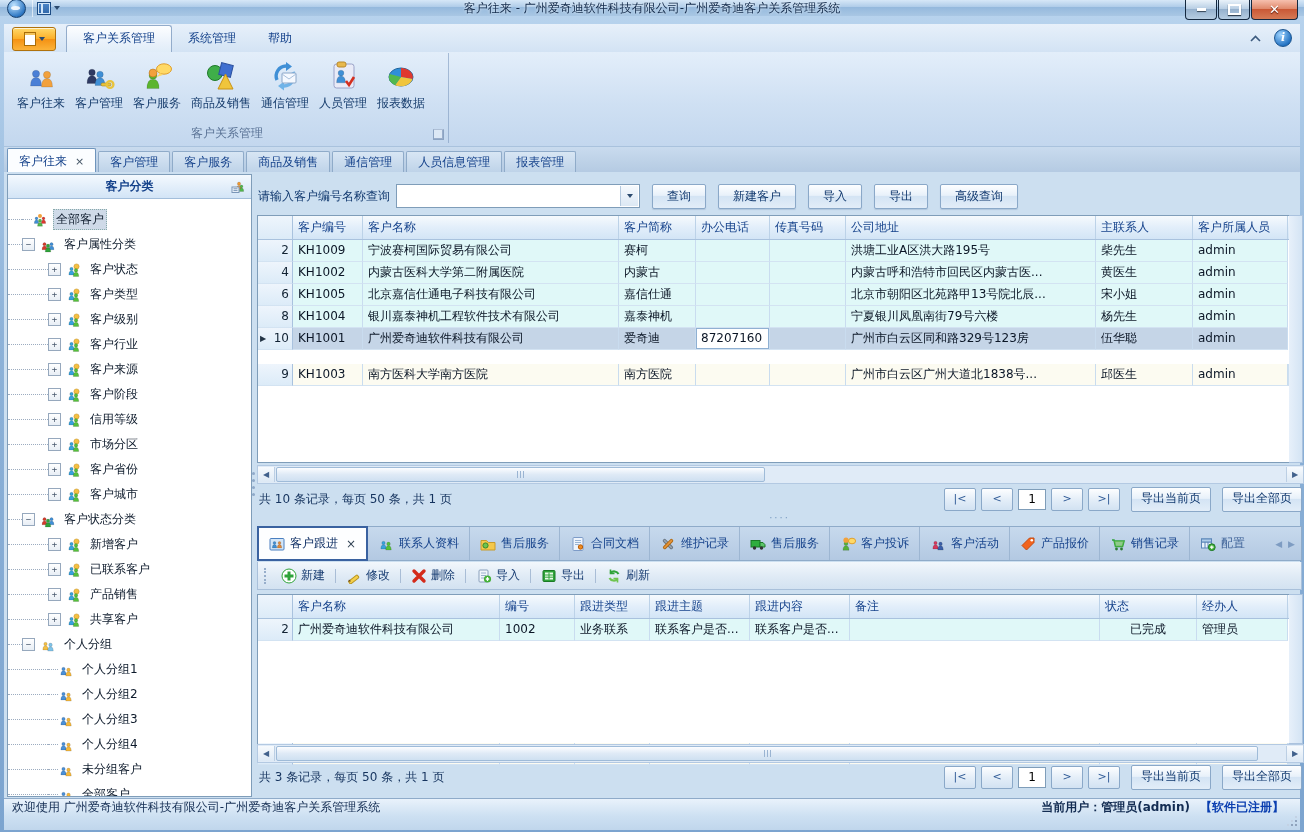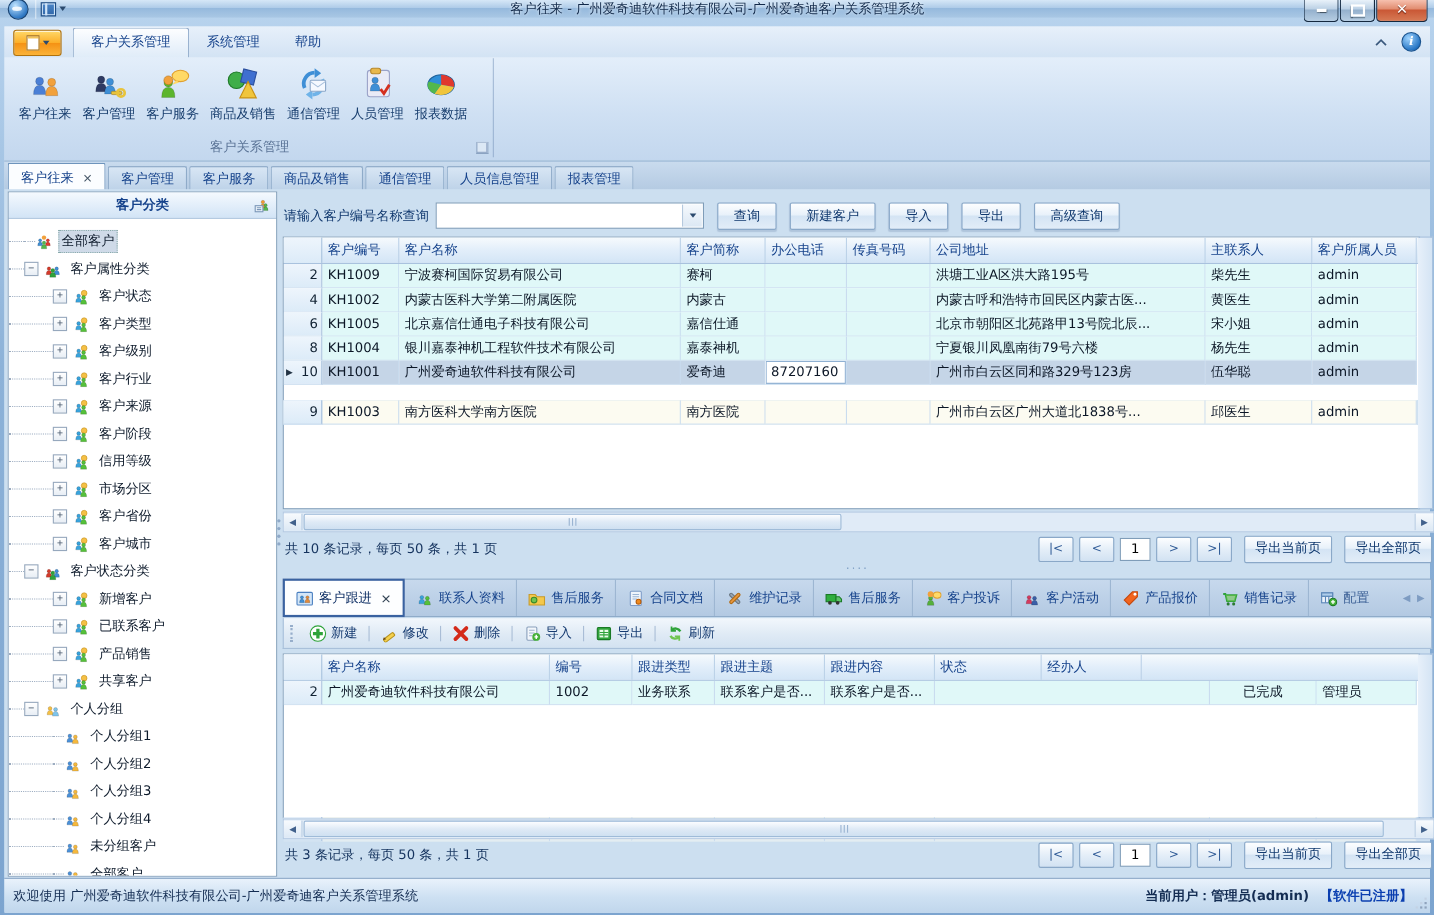--- a/index.html
+++ b/index.html
@@ -127,21 +127,21 @@
   .det.flat{border-right:none;color:#3f6398}
   .det-arrows{margin-left:auto;display:flex;align-items:center;gap:6px;padding-right:6px;color:#7e9cc2;font-size:9px}
 
   
   .dtool{position:absolute;left:253px;top:390px;width:1045px;height:28px;background:linear-gradient(#f2f7fc,#dfeaf5 55%,#d3e2f1);border:1px solid #a9c0da;border-top:none;display:flex;align-items:center;box-sizing:border-box;padding-left:4px}
   .dtool .grip{width:3px;height:16px;border-left:2px dotted #97aecb;margin:0 6px 0 2px}
   .titem2{display:flex;align-items:center;gap:4px;color:#153a70;padding:0 6px}
   .tsep{width:1px;height:14px;background:#a9bdd6;margin:0 4px}
 
   
-  .statusbar{position:absolute;left:0;top:774px;right:0;height:31px;background:linear-gradient(#e9f2fb,#cde0f2 55%,#c0d6ec);border-top:1px solid #8fabc9;display:flex;align-items:center;color:#132c52}
+  .statusbar{position:absolute;left:0;top:774px;right:0;height:31px;background:linear-gradient(#e9f2fb,#cde0f2 55%,#c0d6ec);border-top:1px solid #8fabc9;display:flex;align-items:flex-start;color:#132c52}
   .statusbar .lft{margin-left:8px}
   .statusbar .rgt{margin-left:auto;margin-right:16px;display:flex;gap:10px;align-items:center}
   .reg{color:#0b3fb0;font-weight:bold}
   .grip2{position:absolute;right:3px;bottom:4px;width:10px;height:10px}
   .grip2::after{content:"";position:absolute;right:0;bottom:0;width:2px;height:2px;background:#8fa3bd;box-shadow:-4px 0 0 #8fa3bd,0 -4px 0 #8fa3bd,-4px -4px 0 #c3d2e4,-8px 0 0 #c3d2e4,0 -8px 0 #c3d2e4}
 
   svg.ic{display:block}
 </style>
 </head>
 <body>
@@ -956,20 +956,21 @@
         </div>
 
       <div class="grid grid2 g2" id="grid2">
           <div class="g-head">
             <div class="g-hcell first" style="width: 35px;"></div>
             <div class="g-hcell" style="width: 207px;">客户名称</div>
             <div class="g-hcell" style="width: 75px;">编号</div>
             <div class="g-hcell" style="width: 75px;">跟进类型</div>
             <div class="g-hcell" style="width: 100px;">跟进主题</div>
             <div class="g-hcell" style="width: 100px;">跟进内容</div>
+            <div class="g-hcell" style="width: 250px;">备注</div>
             <div class="g-hcell" style="width: 97px;">状态</div>
             <div class="g-hcell" style="width: 91px;">经办人</div>
           </div>
           <div class="g-row main sel">
             <div class="g-cell rn" style="width: 35px;"><span class="rowarrow">▶</span>1</div>
             <div class="g-cell" style="width: 207px;">广州爱奇迪软件科技有限公司</div>
             <div class="g-cell" style="width: 75px;">1003</div>
             <div class="g-cell" style="width: 75px;">服务反馈</div>
             <div class="g-cell" style="width: 100px;">跟进客户反馈...</div>
             <div class="g-cell" style="width: 100px;">跟进客户反馈...</div>

